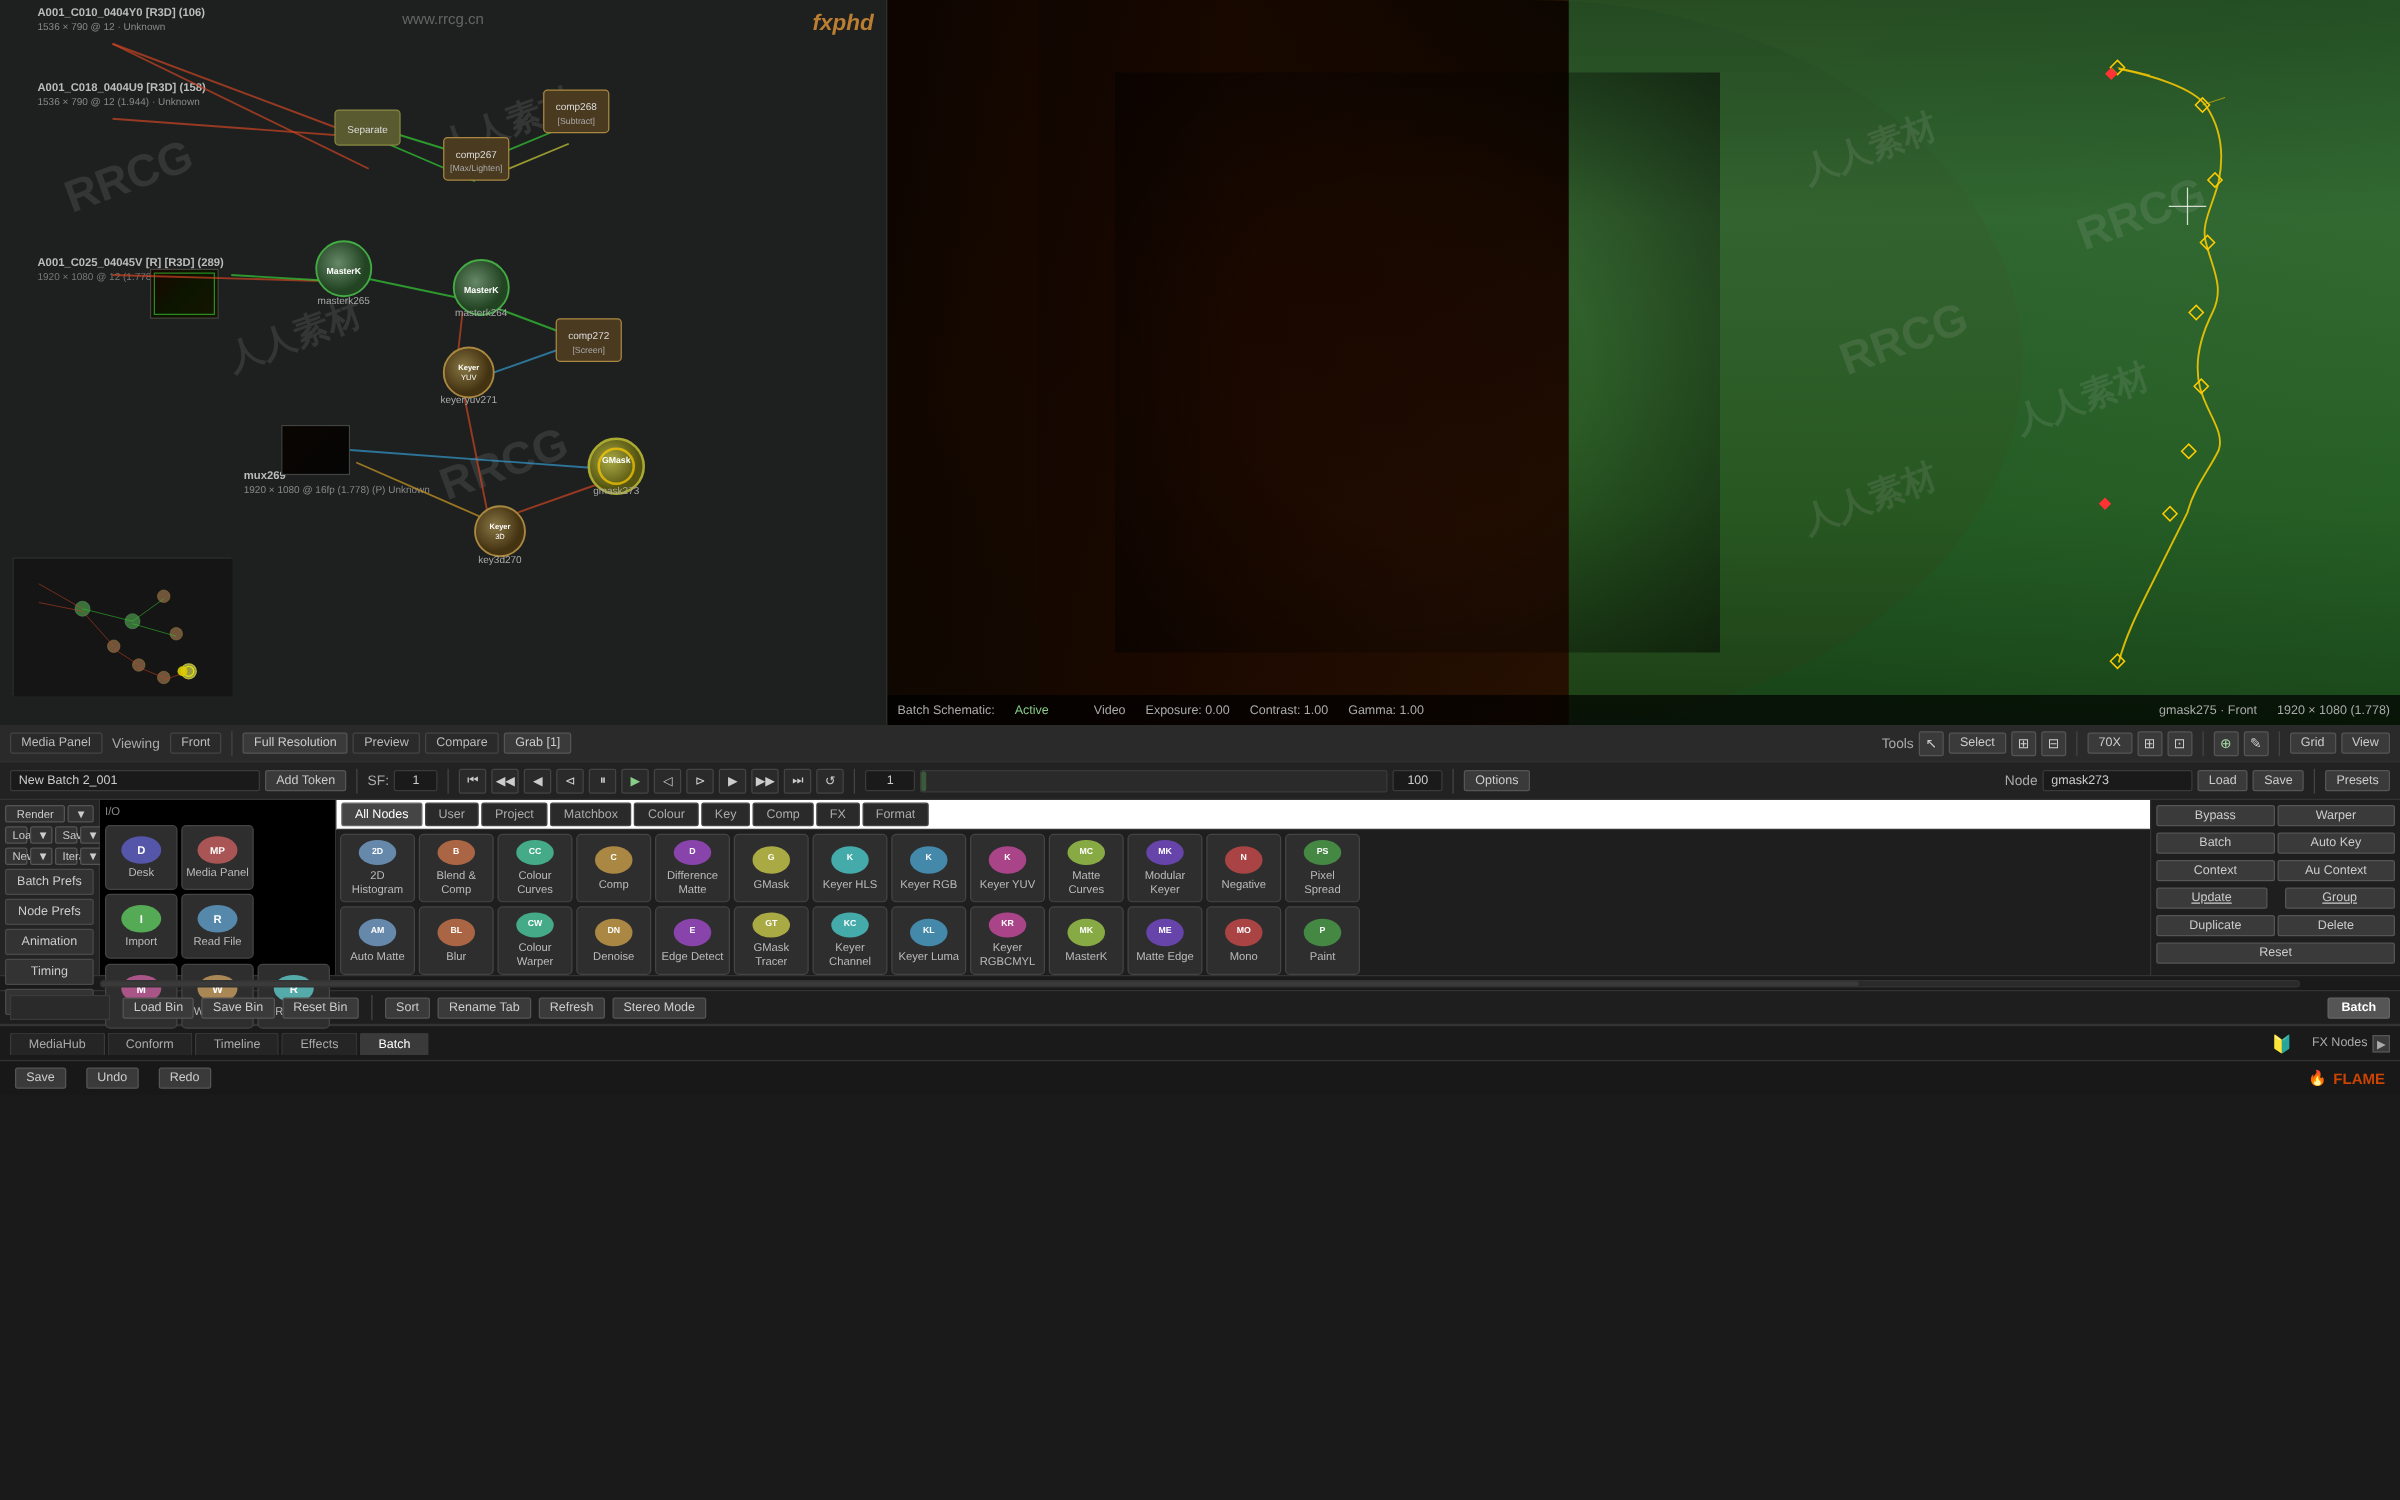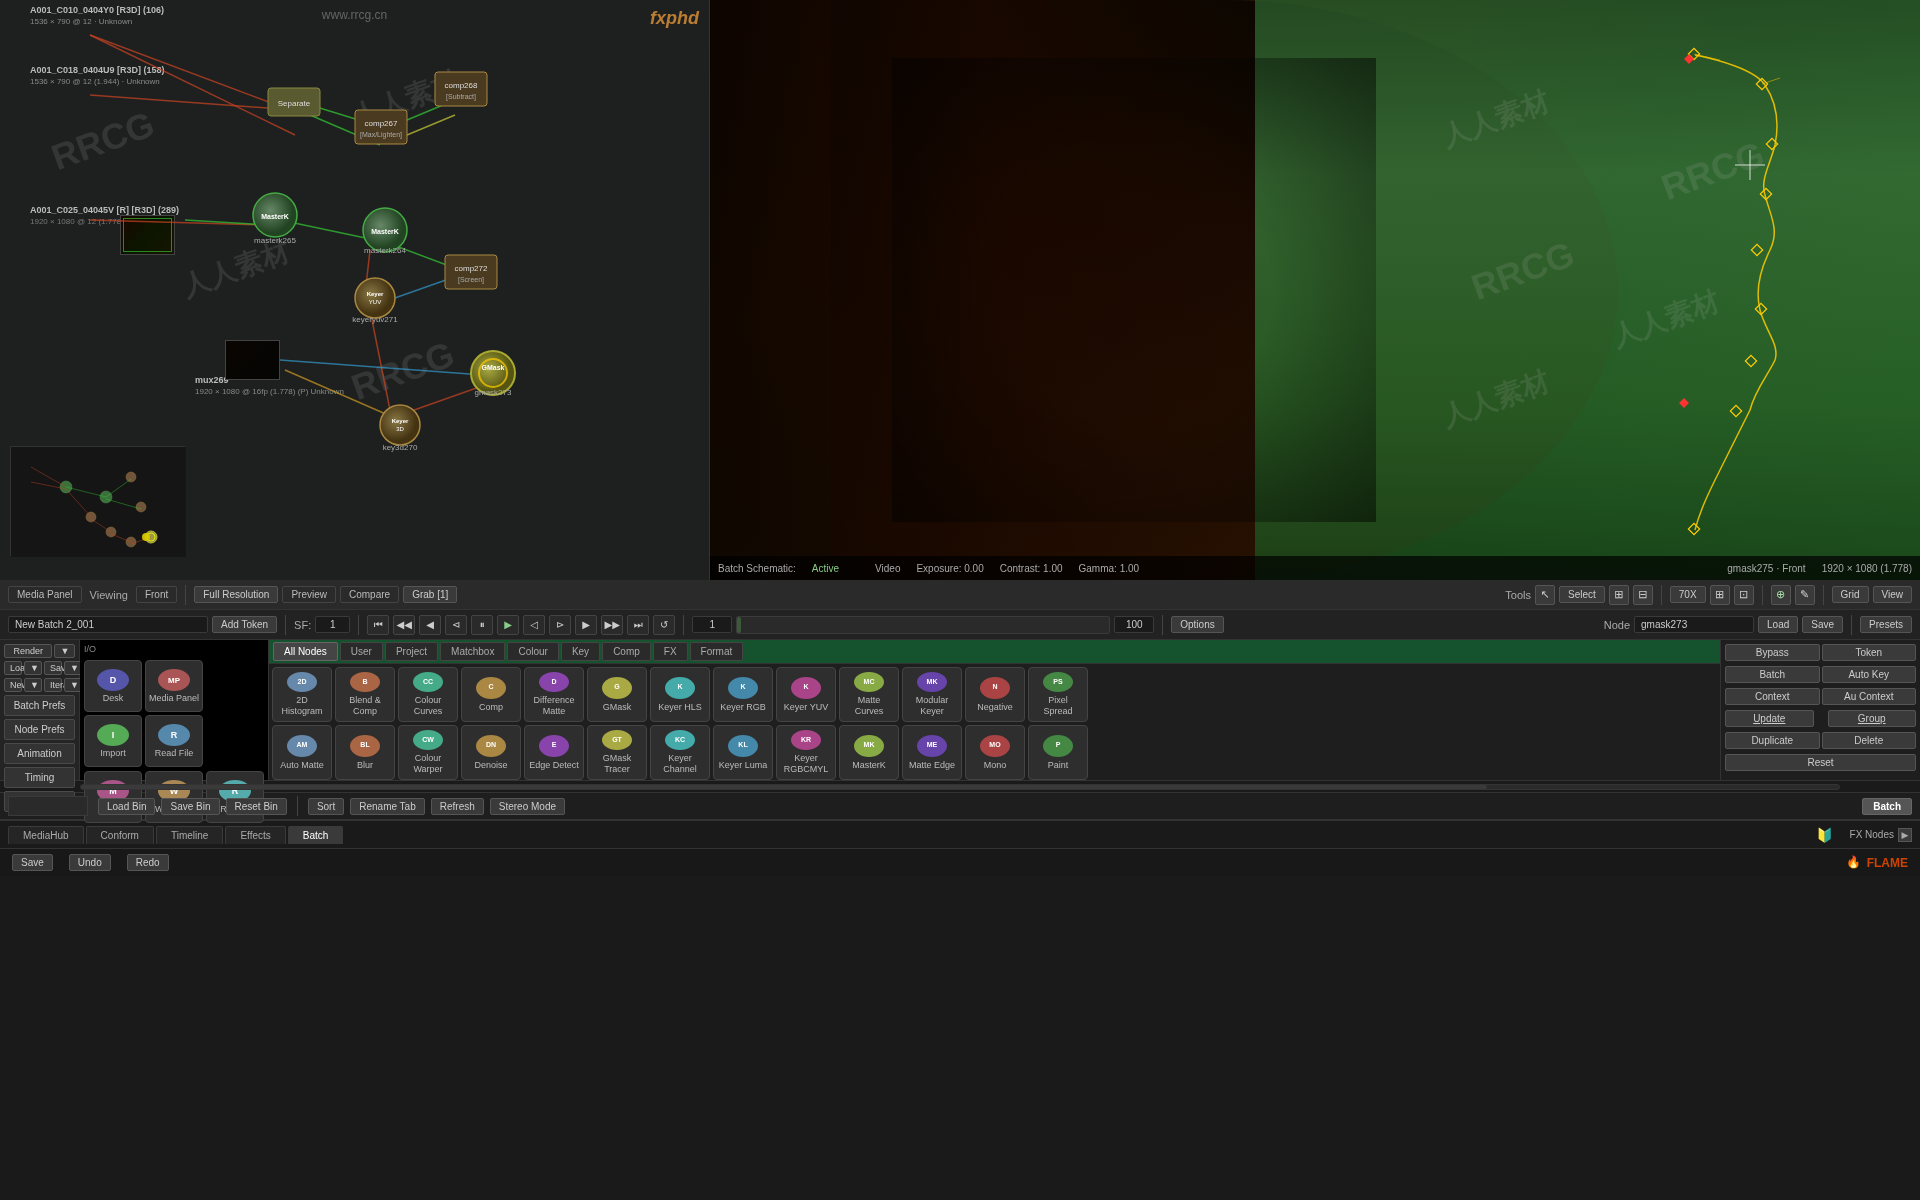--- a/index.html
+++ b/index.html
@@ -749,21 +749,21 @@
 
           <div class="io-btn">
             <div style="width:32px; height:22px; background:#55aaaa; border-radius:50%; display:flex; align-items:center; justify-content:center; font-size:9px; color:white; font-weight:bold;">R</div>
             <span>Render</span>
           </div>
         </div>
       </div>
 
       <div style="flex:1; display:flex; flex-direction:column; overflow:hidden;">
 
-        <div style="height:24px; background:#14532d; display:flex; align-items:center; padding:2px 4px; gap:2px; border-bottom:1px solid #333;">
+        <div style="height:24px; background:#ffffff; display:flex; align-items:center; padding:2px 4px; gap:2px; border-bottom:1px solid #333;">
           <button class="node-cat-tab active">All Nodes</button>
           <button class="node-cat-tab">User</button>
           <button class="node-cat-tab">Project</button>
           <button class="node-cat-tab">Matchbox</button>
           <button class="node-cat-tab">Colour</button>
           <button class="node-cat-tab">Key</button>
           <button class="node-cat-tab">Comp</button>
           <button class="node-cat-tab">FX</button>
           <button class="node-cat-tab">Format</button>
         </div>
@@ -904,21 +904,21 @@
               <div class="node-icon" style="background:#448844;">P</div>
               <span>Paint</span>
             </div>
           </div>
         </div>
       </div>
 
       <div class="right-panel-section">
         <div style="display:flex; gap:2px; margin-bottom:2px;">
           <button class="btn" style="flex:1;">Bypass</button>
-          <button class="btn" style="flex:1;">Token</button>
+          <button class="btn" style="flex:1;">Warper</button>
         </div>
         <div style="display:flex; gap:2px; margin-bottom:2px;">
           <button class="btn" style="flex:1;">Batch</button>
           <button class="btn" style="flex:1;">Auto Key</button>
         </div>
         <div style="display:flex; gap:2px; margin-bottom:2px;">
           <button class="btn" style="flex:1;">Context</button>
           <button class="btn" style="flex:1;">Au Context</button>
         </div>
         <div style="display:flex; gap:14px; margin-bottom:2px;text-decoration:underline;">

